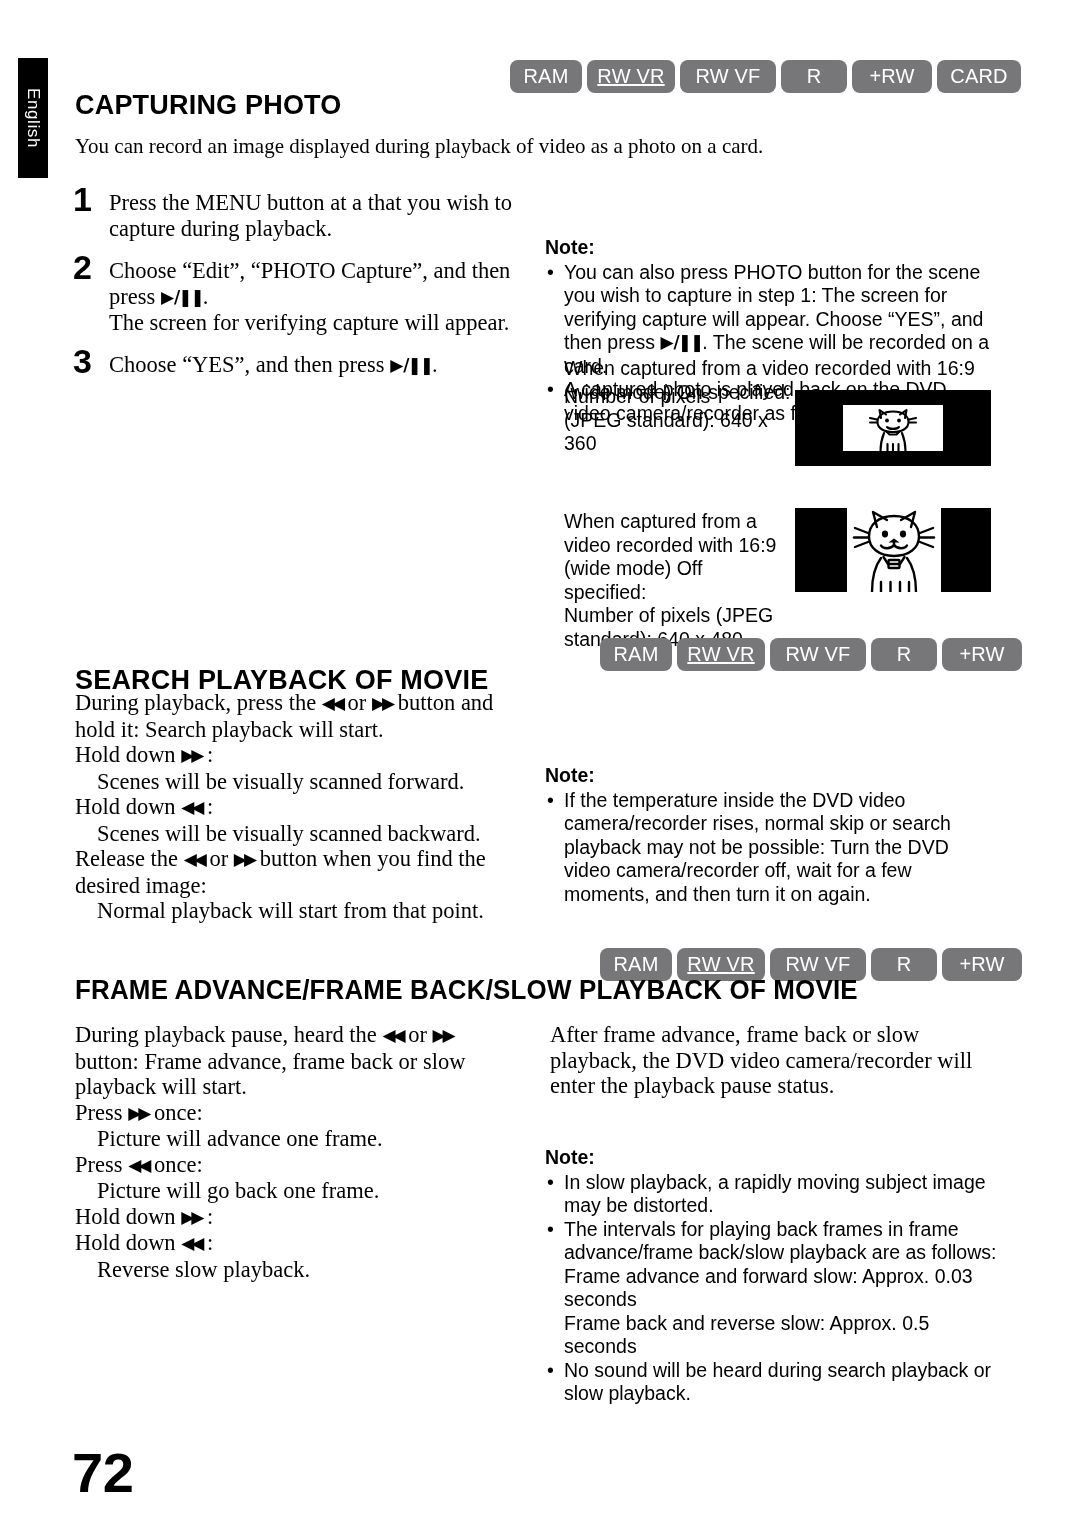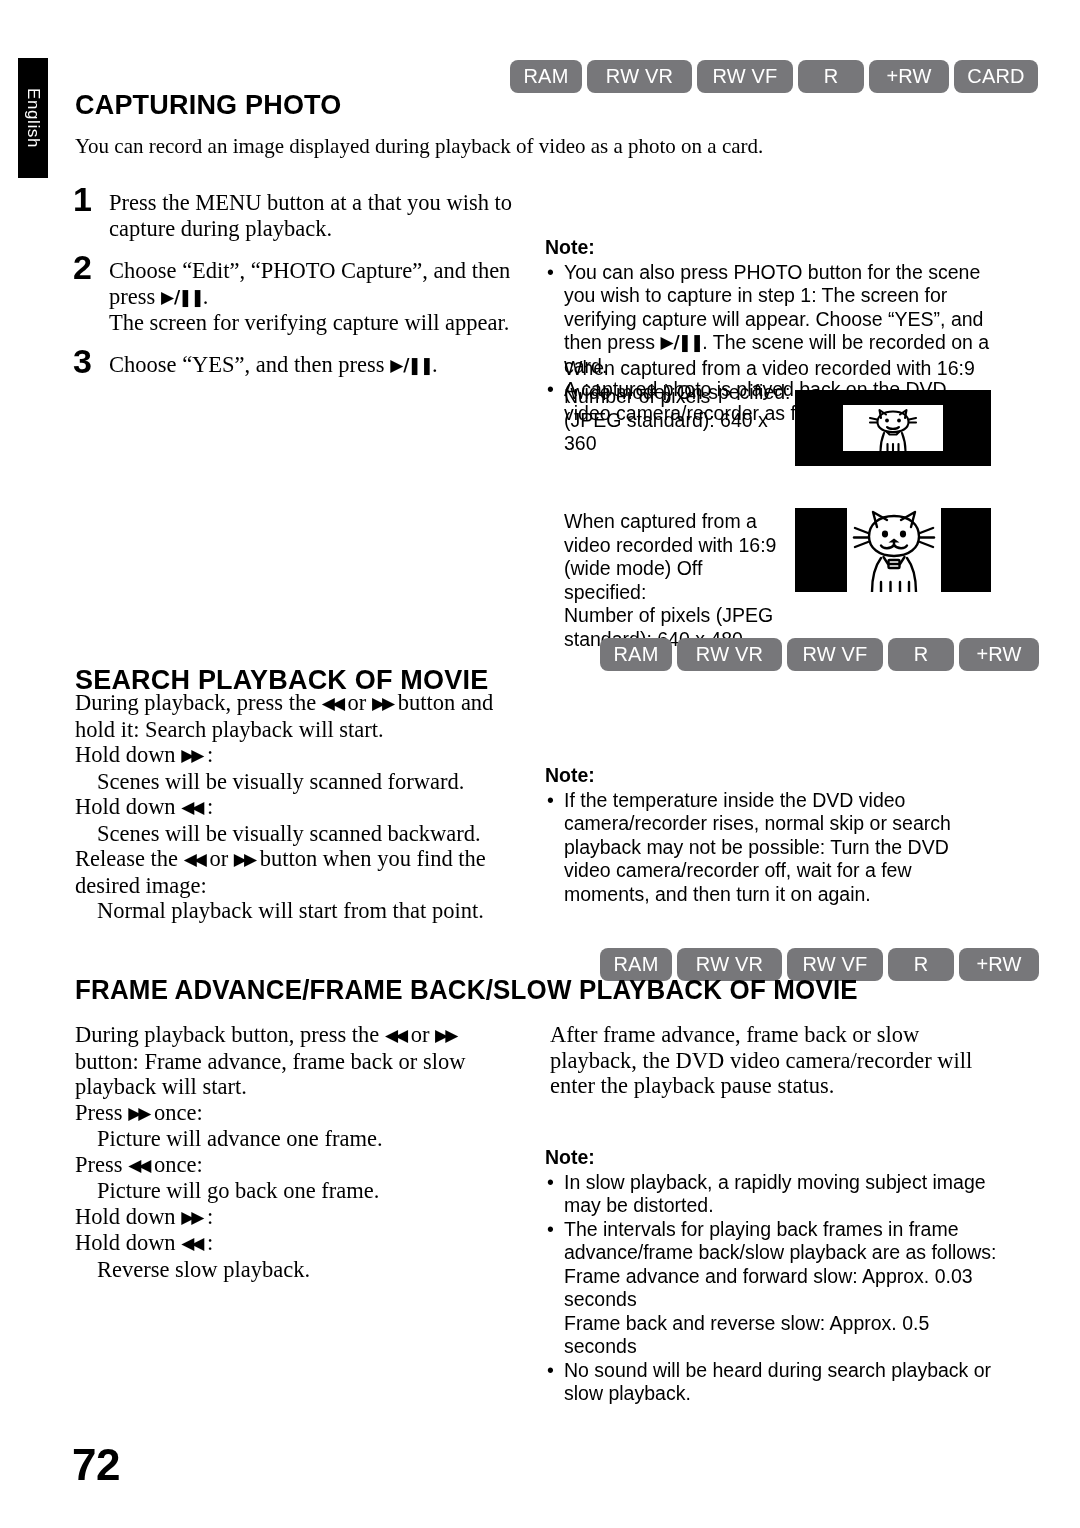--- a/index.html
+++ b/index.html
@@ -50,21 +50,21 @@
     font-family: "Liberation Sans", sans-serif;
     font-size: 20px;
     line-height: 1;
     padding: 6px 0 7px 0;
     border-radius: 8px;
     text-align: center;
     letter-spacing: 0.2px;
     white-space: nowrap;
   }
   .badge.w-ram   { width: 72px; }
-  .badge.w-rwvr  { width: 105px; }
+  .badge.w-rwvr  { width: 88px; text-decoration: underline; }
   .badge.w-rwvf  { width: 96px; }
   .badge.w-r     { width: 66px; }
   .badge.w-plusrw{ width: 80px; }
   .badge.w-card  { width: 84px; }
 
   
   h2.section-title {
     position: absolute;
     margin: 0;
     font-family: "Liberation Sans", sans-serif;
@@ -179,21 +179,21 @@
     background: #ffffff;
     overflow: hidden;
   }
   .illus svg { display: block; }
 
   
   .page-number {
     position: absolute;
     font-family: "Liberation Sans", sans-serif;
     font-weight: bold;
-    font-size: 44px;
+    font-size: 56px;
     letter-spacing: -0.5px;
   }
 </style>
 </head>
 <body>
 
 <div class="lang-tab">
   <span class="lang-text">English</span>
 </div>
 
@@ -341,21 +341,21 @@
   <span class="badge w-ram">RAM</span>
   <span class="badge w-rwvr">RW VR</span>
   <span class="badge w-rwvf">RW VF</span>
   <span class="badge w-r">R</span>
   <span class="badge w-plusrw">+RW</span>
 </div>
 
 <h2 class="section-title condensed" style="left:75px; top:975px;">FRAME ADVANCE/FRAME BACK/SLOW PLAYBACK OF MOVIE</h2>
 
 <div class="serif" style="left:75px; top:1022px; width:445px;">
-  <span><span>During playback button, press the </span><span class="glyph">◀◀</span><span> or </span><span class="glyph">▶▶</span><span> button: Frame advance, frame back or slow playback will start.</span></span>
+  <span><span>During playback pause, heard the </span><span class="glyph">◀◀</span><span> or </span><span class="glyph">▶▶</span><span> button: Frame advance, frame back or slow playback will start.</span></span>
 
   <span style="display:block;"><span>Press </span><span class="glyph">▶▶</span><span> once:</span></span>
   <span class="indent">Picture will advance one frame.</span>
 
   <span style="display:block;"><span>Press </span><span class="glyph">◀◀</span><span> once:</span></span>
   <span class="indent">Picture will go back one frame.</span>
 
   <span style="display:block;"><span>Hold down </span><span class="glyph">▶▶</span><span> :</span></span>
 
   <span style="display:block;"><span>Hold down </span><span class="glyph">◀◀</span><span> :</span></span>

